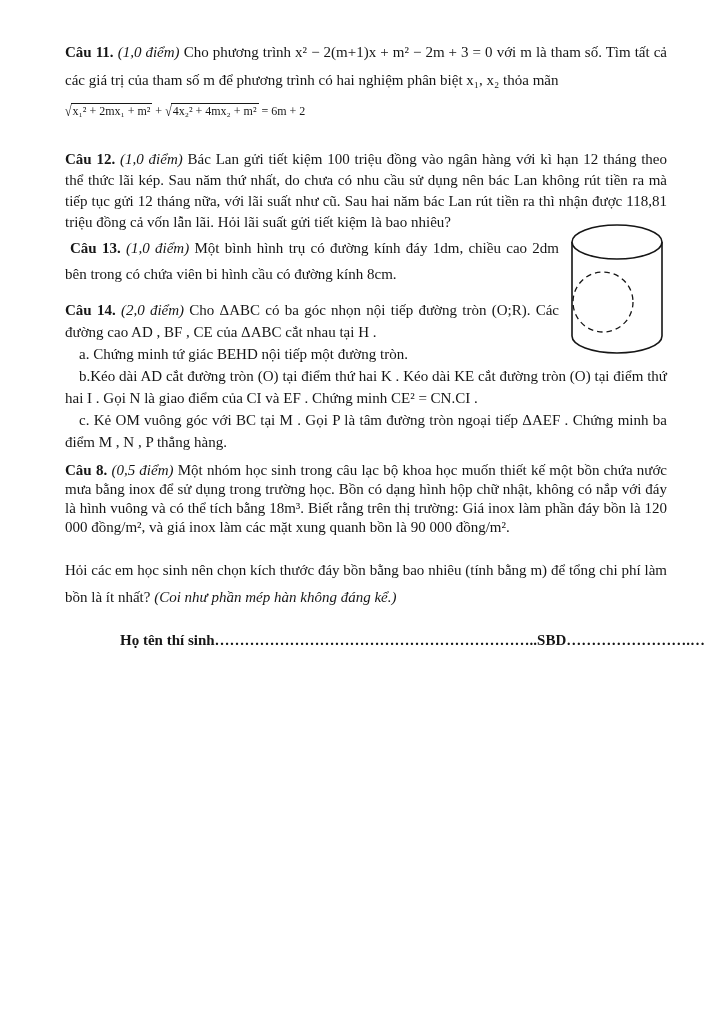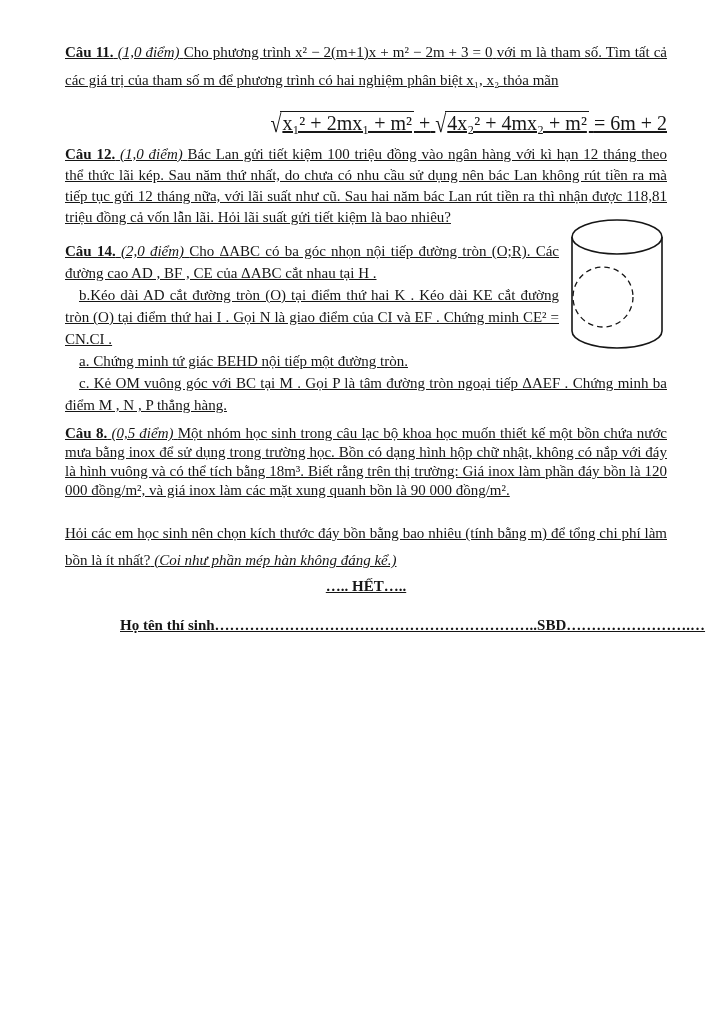--- a/index.html
+++ b/index.html
@@ -6,36 +6,36 @@
   .page {
     position:relative;
     width:725px; height:1024px;
     margin:0 auto;
     background:#ffffff;
     color:#161616;
     font-family:"Liberation Serif","DejaVu Serif",serif;
     font-size:15px;
     overflow:hidden;
   }
-  .content { padding:38px 58px 0 65px;text-decoration:underline; }
+  .content { padding:38px 58px 0 65px; }
   p { margin:0; }
   .just { text-align:justify; }
   .qlabel { font-weight:bold; }
   .pts { font-style:italic; }
   .math { white-space:nowrap; }
 
   
   .q11-para { line-height:28px; }
-  .formula { text-align:right; line-height:30px; margin-top:14px; font-size:20px; }
+  .formula { text-align:left; line-height:30px; margin-top:2px; font-size:12px; }
   .sqrt { white-space:nowrap; }
   .radsign { display:inline-block; transform:scaleY(1.25); margin-right:-1px; }
   .rad { border-top:1.2px solid #161616; padding:0 2px; }
 
   
-  .q12 { margin-top:6px; line-height:21px; }
+  .q12 { margin-top:23px; line-height:21px; }
 
   
   .q13 { margin-top:2px; line-height:26px; }
   .q13 .intro { text-indent:5px; }
   .q13 .item { padding-left:12px; }
   .figure { float:right; width:96px; height:132px; margin:-12px 2px 0 10px; }
 
   
   .q14 { margin-top:12px; }
   .q14 p { line-height:22px; }
@@ -83,42 +83,46 @@
     </section>
 
     <section class="q13">
       <span class="figure">
         <svg width="96" height="132" viewBox="0 0 96 132" xmlns="http://www.w3.org/2000/svg">
           <path d="M3,19 L3,113 A45,17 0 0 0 93,113 L93,19" fill="none" stroke="#161616" stroke-width="1.6"></path>
           <ellipse cx="48" cy="19" rx="45" ry="17" fill="#ffffff" stroke="#161616" stroke-width="1.6"></ellipse>
           <circle cx="34" cy="79" r="30" fill="none" stroke="#161616" stroke-width="1.3" stroke-dasharray="5.5,4"></circle>
         </svg>
       </span>
+      <p class="intro just">
+        <b class="qlabel">Câu 13.</b>
+        <i class="pts">(1,0 điểm)</i>
+        <span>Một bình hình trụ có đường kính đáy 1dm, chiều cao 2dm bên trong có chứa viên bi hình cầu có đường kính 8cm.</span>
+      </p>
     </section>
 
     <section class="q14">
       <p class="just">
         <b class="qlabel">Câu 14.</b>
         <i class="pts">(2,0 điểm)</i>
         <span>Cho ΔABC có ba góc nhọn nội tiếp đường tròn (O;R). Các đường cao AD , BF , CE của ΔABC cắt nhau tại H .</span>
       </p>
+      <p class="item">a. Chứng minh tứ giác BEHD nội tiếp một đường tròn.</p>
       <p class="item just">b.Kéo dài AD cắt đường tròn (O) tại điểm thứ hai K . Kéo dài KE cắt đường tròn (O) tại điểm thứ hai I . Gọi N là giao điểm của CI và EF . Chứng minh CE² = CN.CI .</p>
-      <p class="item">a. Chứng minh tứ giác BEHD nội tiếp một đường tròn.</p>
       <p class="item just">c. Kẻ OM vuông góc với BC tại M . Gọi P là tâm đường tròn ngoại tiếp ΔAEF . Chứng minh ba điểm M , N , P thẳng hàng.</p>
     </section>
 
     <section class="q15">
       <p class="body just">
         <b class="qlabel">Câu 8.</b>
         <i class="pts">(0,5 điểm)</i>
         <span>Một nhóm học sinh trong câu lạc bộ khoa học muốn thiết kế một bồn chứa nước mưa bằng inox để sử dụng trong trường học. Bồn có dạng hình hộp chữ nhật, không có nắp với đáy là hình vuông và có thể tích bằng 18m³. Biết rằng trên thị trường: Giá inox làm phần đáy bồn là 120 000 đồng/m², và giá inox làm các mặt xung quanh bồn là 90 000  đồng/m².</span>
       </p>
       <p class="ask just">
         <span>Hỏi các em học sinh nên chọn kích thước đáy bồn bằng bao nhiêu (tính bằng m) để tổng chi phí làm bồn là ít nhất?</span>
         <span class="note-italic">(Coi như phần mép hàn không đáng kể.)</span>
       </p>
     </section>
 
-    <p class="end-marker">….. HẾT…..</p>
     <p class="candidate-line">Họ tên thí sinh………………………………………………………..SBD…………………….…</p>
 
   </div>
 </div>
 
 </body></html>

